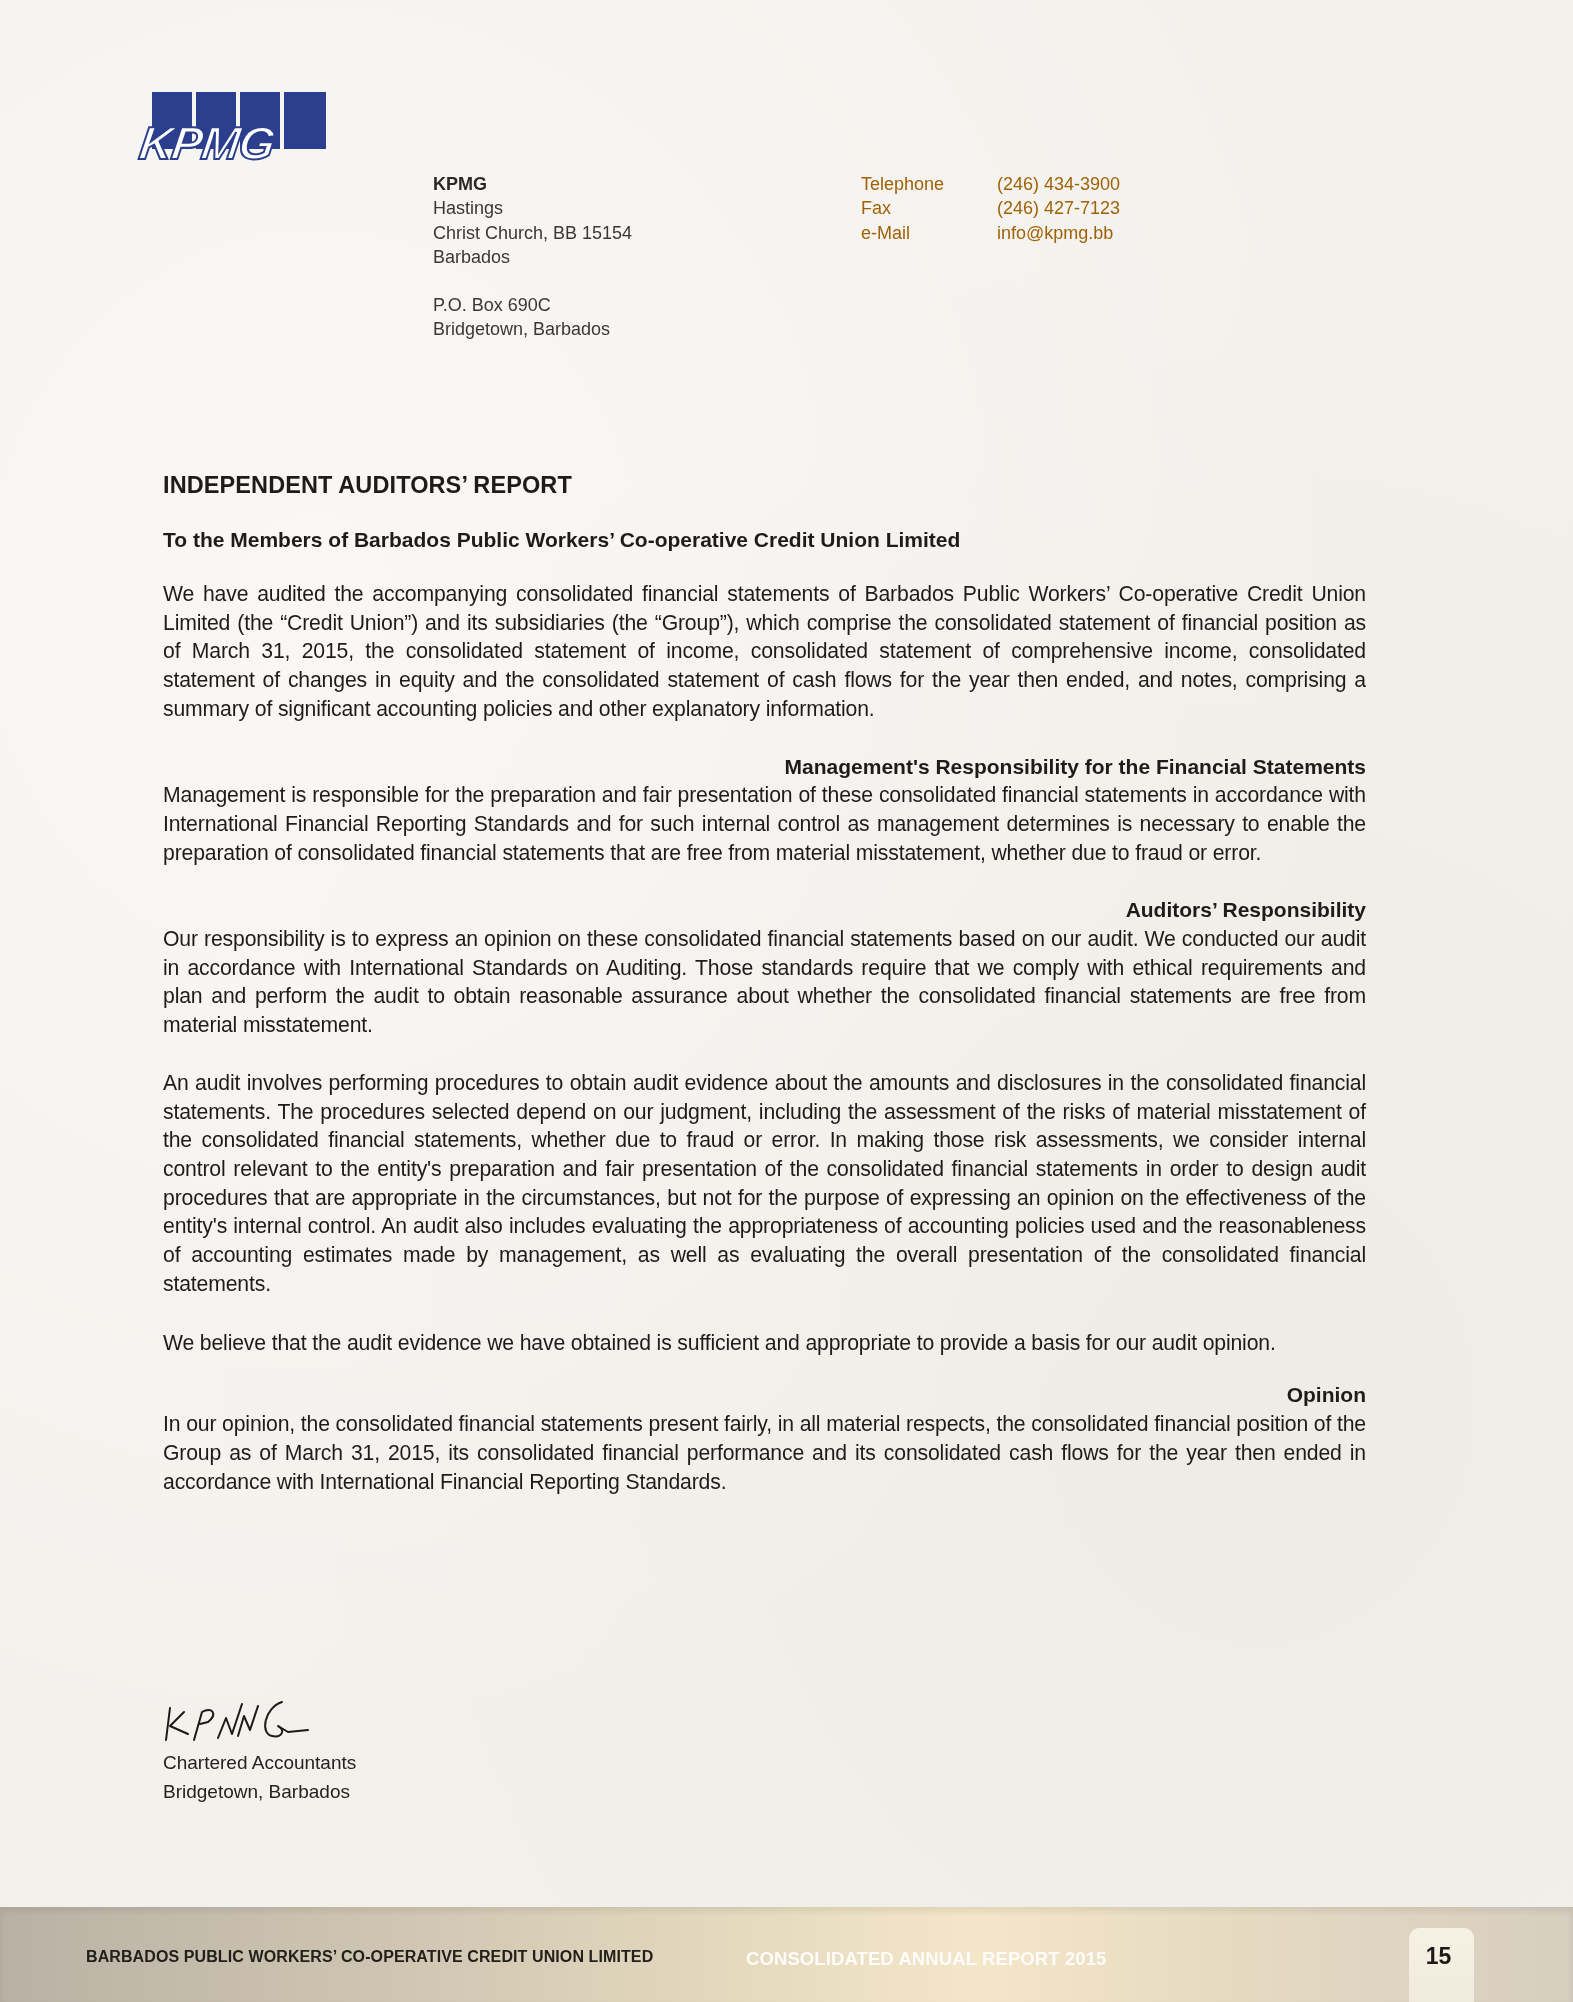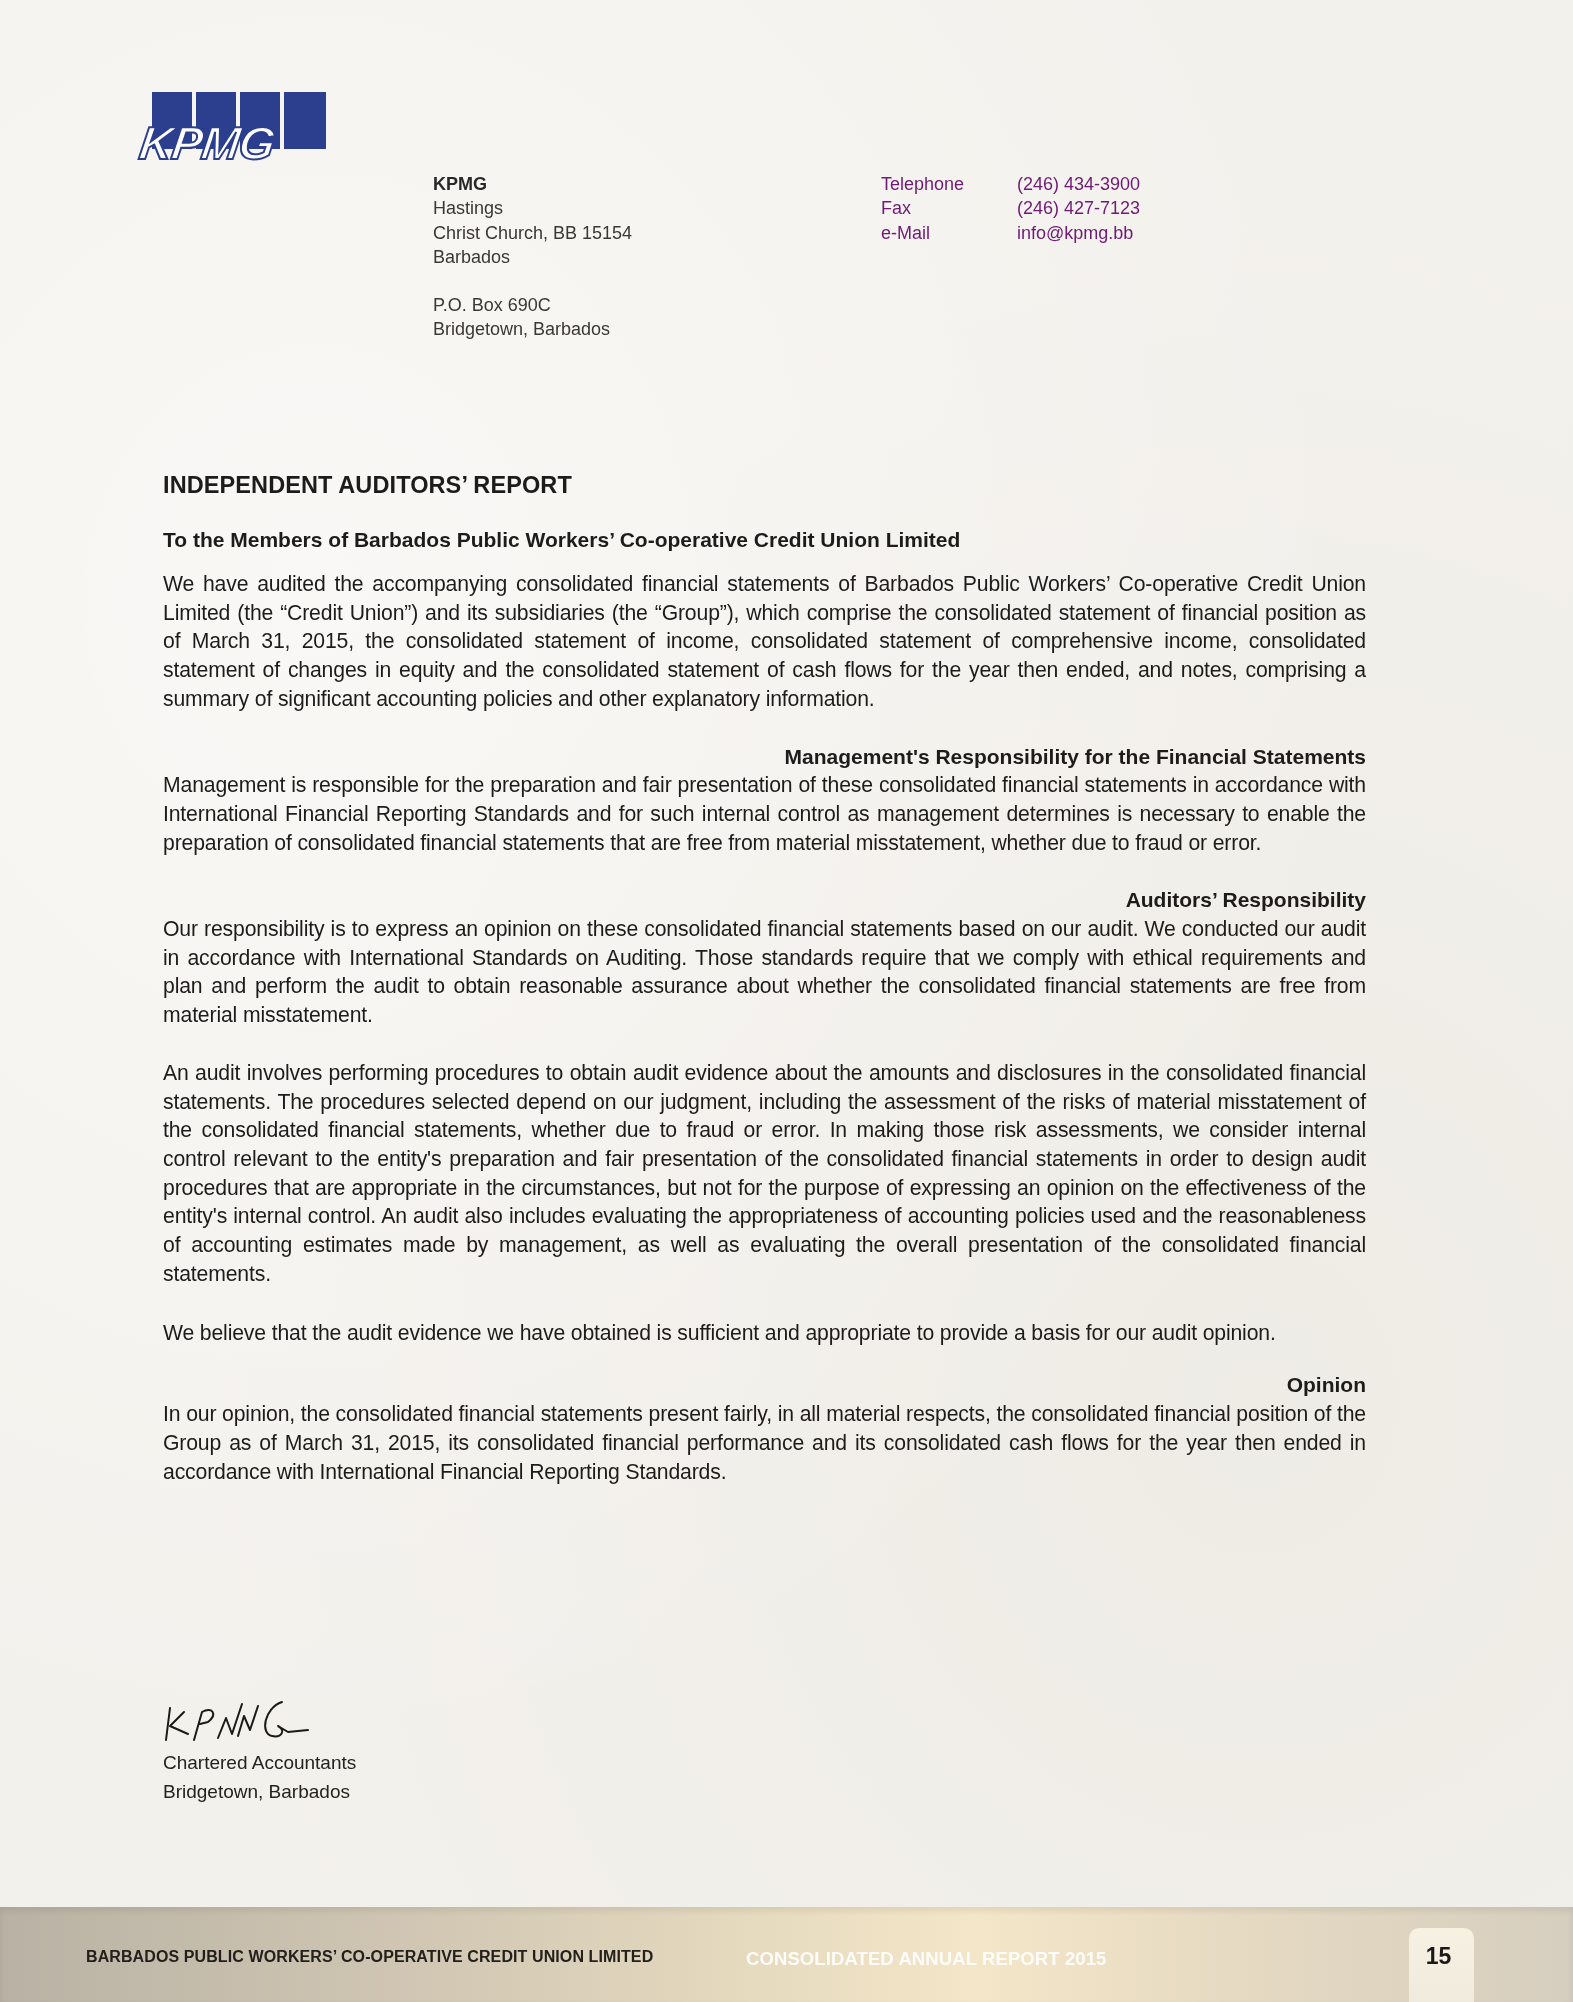--- a/index.html
+++ b/index.html
@@ -18,28 +18,28 @@
   .logo .blk:last-child { width: 42px; }
   .logo .wordmark {
     position: absolute; left: 0; top: 30px; font-family: "Liberation Sans", sans-serif;
     font-weight: bold; font-style: italic; font-size: 46px; letter-spacing: -1px;
     color: #ffffff; -webkit-text-stroke: 2px #2c3f8e; line-height: 46px;
     transform: skewX(-8deg);
   }
   .addr { position: absolute; left: 433px; top: 172px; font-size: 18px; line-height: 24.3px; color: #3a3835; font-family: "Liberation Sans", sans-serif; }
   .addr .firm { font-weight: bold; color: #2a2826; }
   .addr .gap { height: 24px; }
-  .contact { position: absolute; left: 881px; top: 172px; font-size: 18px; line-height: 24.3px; color: #701a75; }
+  .contact { position: absolute; left: 861px; top: 172px; font-size: 18px; line-height: 24.3px; color: #a16207; }
   .contact .row { display: flex; }
   .contact .lbl { width: 136px; }
   .main { position: absolute; left: 163px; top: 470px; width: 1203px; }
   .title { font-size: 23.5px; font-weight: bold; margin: 0; line-height: 30px; color: #1e1c1a; letter-spacing: 0.1px; }
   .addressee { font-size: 21px; font-weight: bold; margin: 26px 0 0 0; line-height: 28px; }
   p { margin: 0; font-size: 21.2px; line-height: 28.7px; text-align: justify; text-align-last: left; letter-spacing: -0.15px; }
-  .p-intro { margin-top: 16px; }
+  .p-intro { margin-top: 26px; }
   .section { margin-top: 29px; }
   .h { font-size: 21px; font-weight: bold; line-height: 28.7px; margin: 0; text-align: right; }
   .p-audit { margin-top: 29px; }
   .p-believe { margin-top: 29px; line-height: 32px; }
   .p-opinion-sec { margin-top: 22px; }
   .sig { position: absolute; left: 160px; top: 1690px; }
   .sig svg { display: block; }
   .sig-lines { position: absolute; left: 163px; top: 1748px; font-size: 19px; line-height: 29px; color: #252321; }
   .footer {
     position: absolute; left: 0; top: 1907px; width: 1573px; height: 95px;

